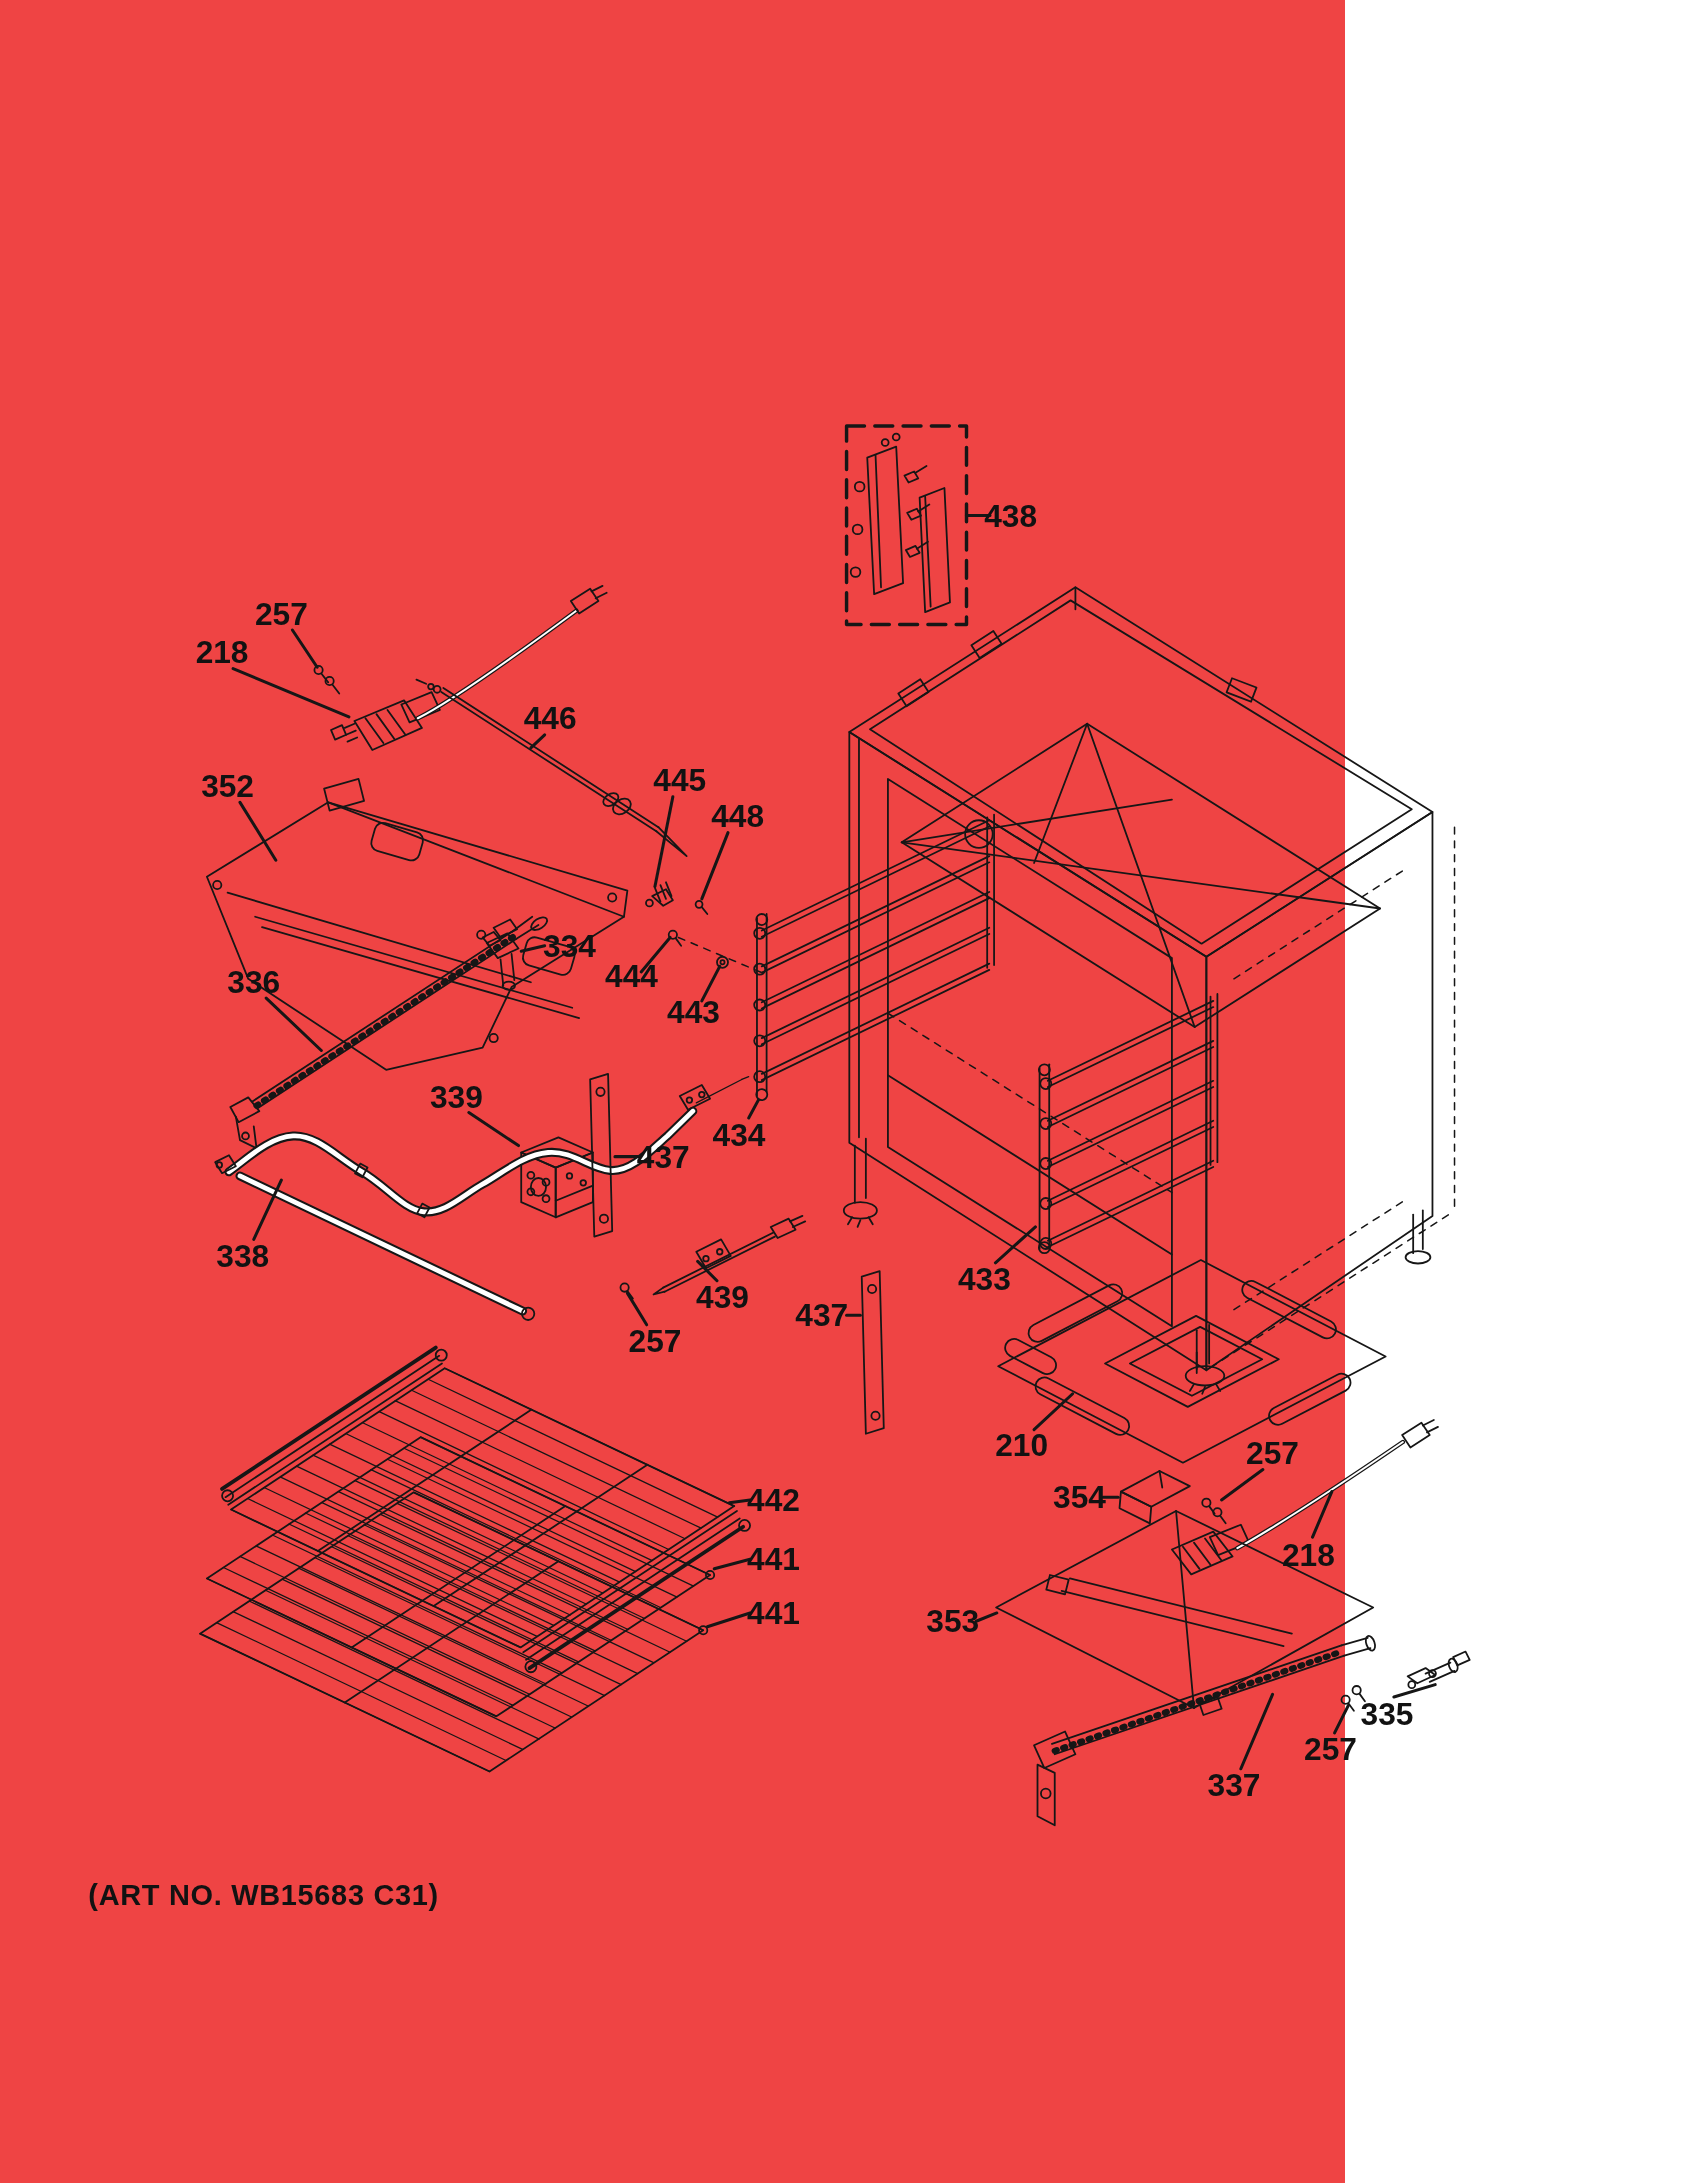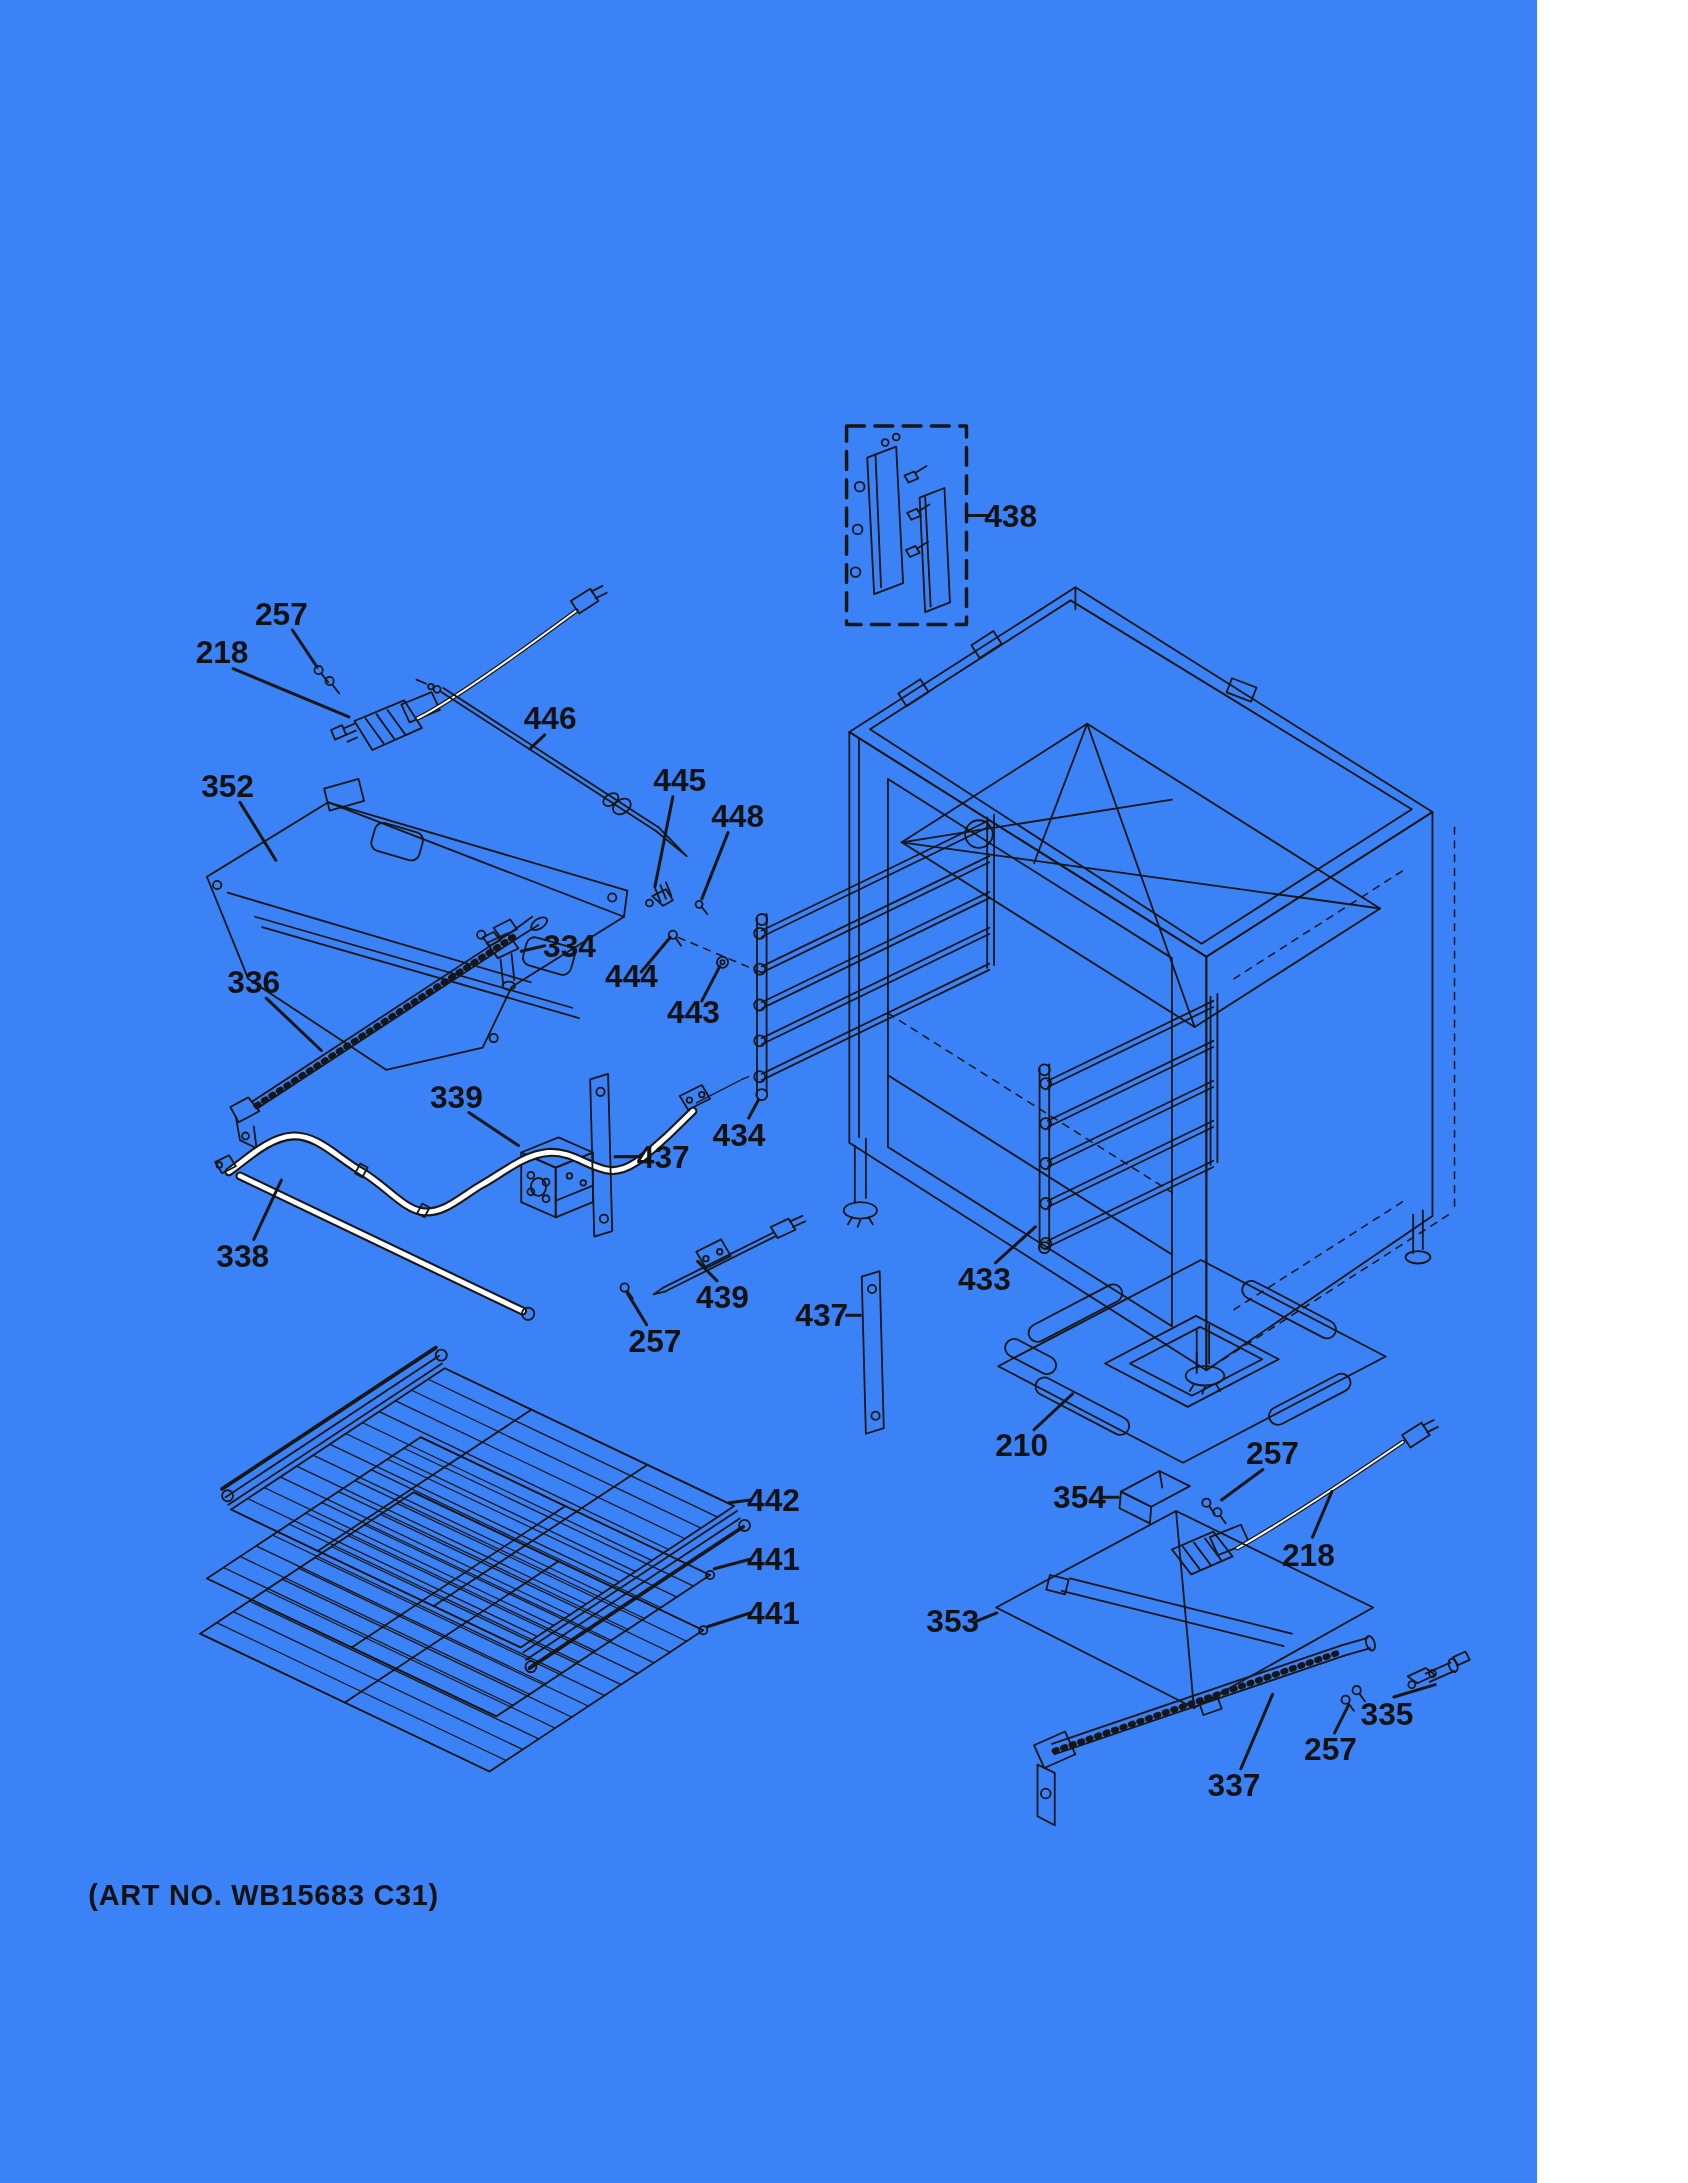--- a/index.html
+++ b/index.html
@@ -1,16 +1,16 @@
 <!DOCTYPE html>
 <html style="font-size:11px"><head>
 <meta charset="utf-8">
 <style>
   html,body{margin:0;padding:0;background:#ffffff;}
-  .page{width:1537px;height:2183px;background:#3b82f6;position:relative;}
+  .page{width:1345px;height:2183px;background:#ef4444;position:relative;}
   svg{display:block;}
   path,line,circle,ellipse,rect,polygon,polyline{fill:none;stroke:#161616;stroke-width:2.6;stroke-linecap:round;stroke-linejoin:round;}
   .lead{stroke-width:4.4;}
   .dashbox{stroke-dasharray:26,15;stroke-width:5;}
   .dash{stroke-dasharray:10,10;stroke-width:2.2;}
   .tube{stroke-width:13;}
   .core{stroke:#ffffff;stroke-width:7;}
   .wire{stroke-width:6.5;}
   .wcore{stroke:#ffffff;stroke-width:3;}
   .thick{stroke-width:5.5;}

